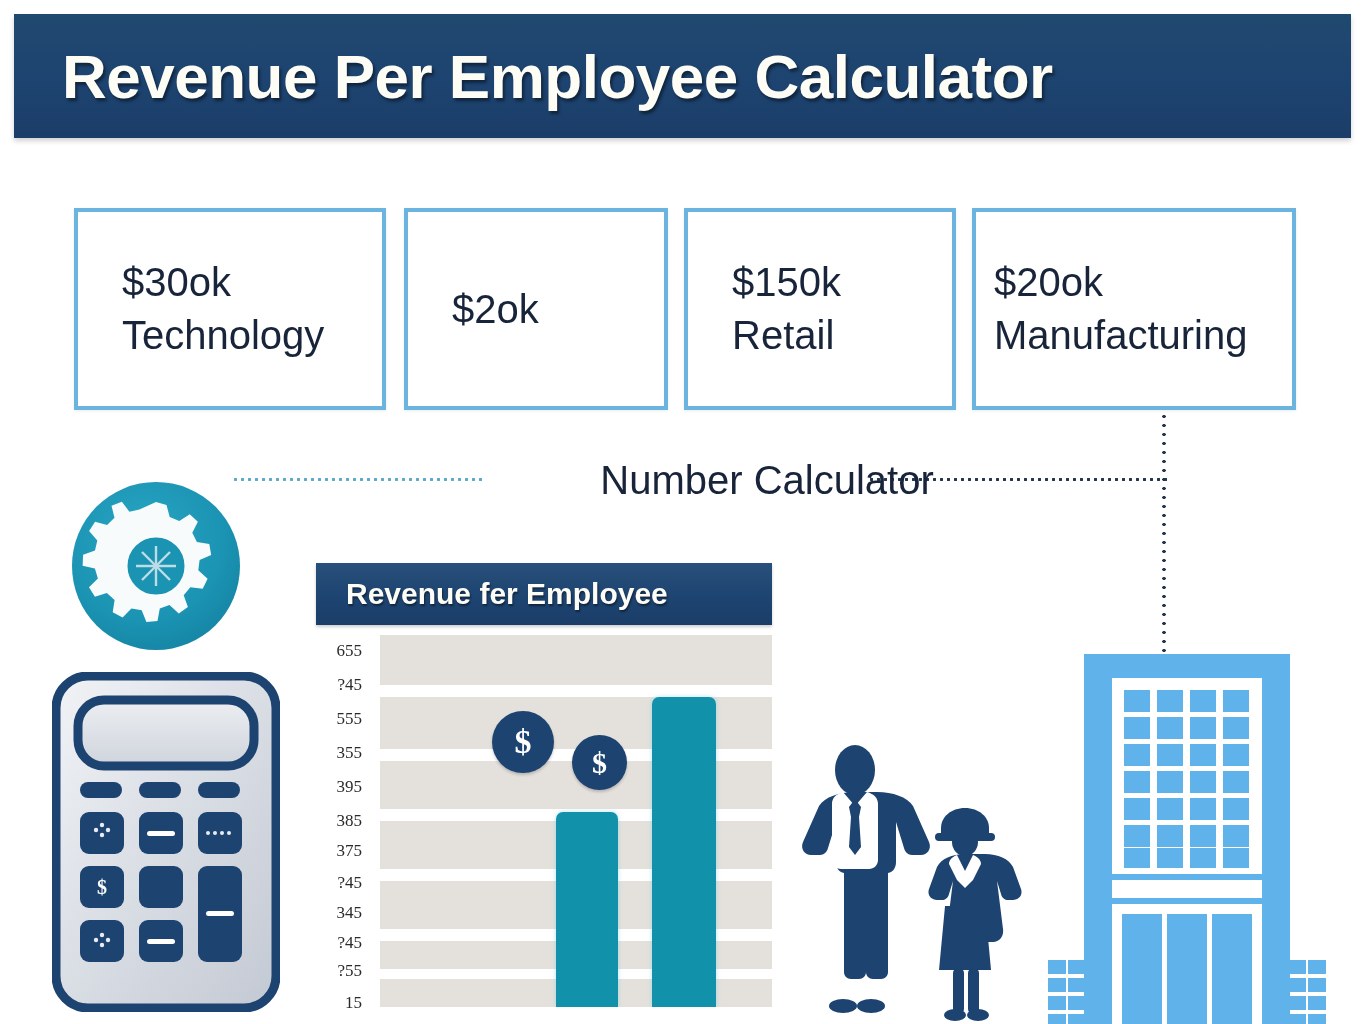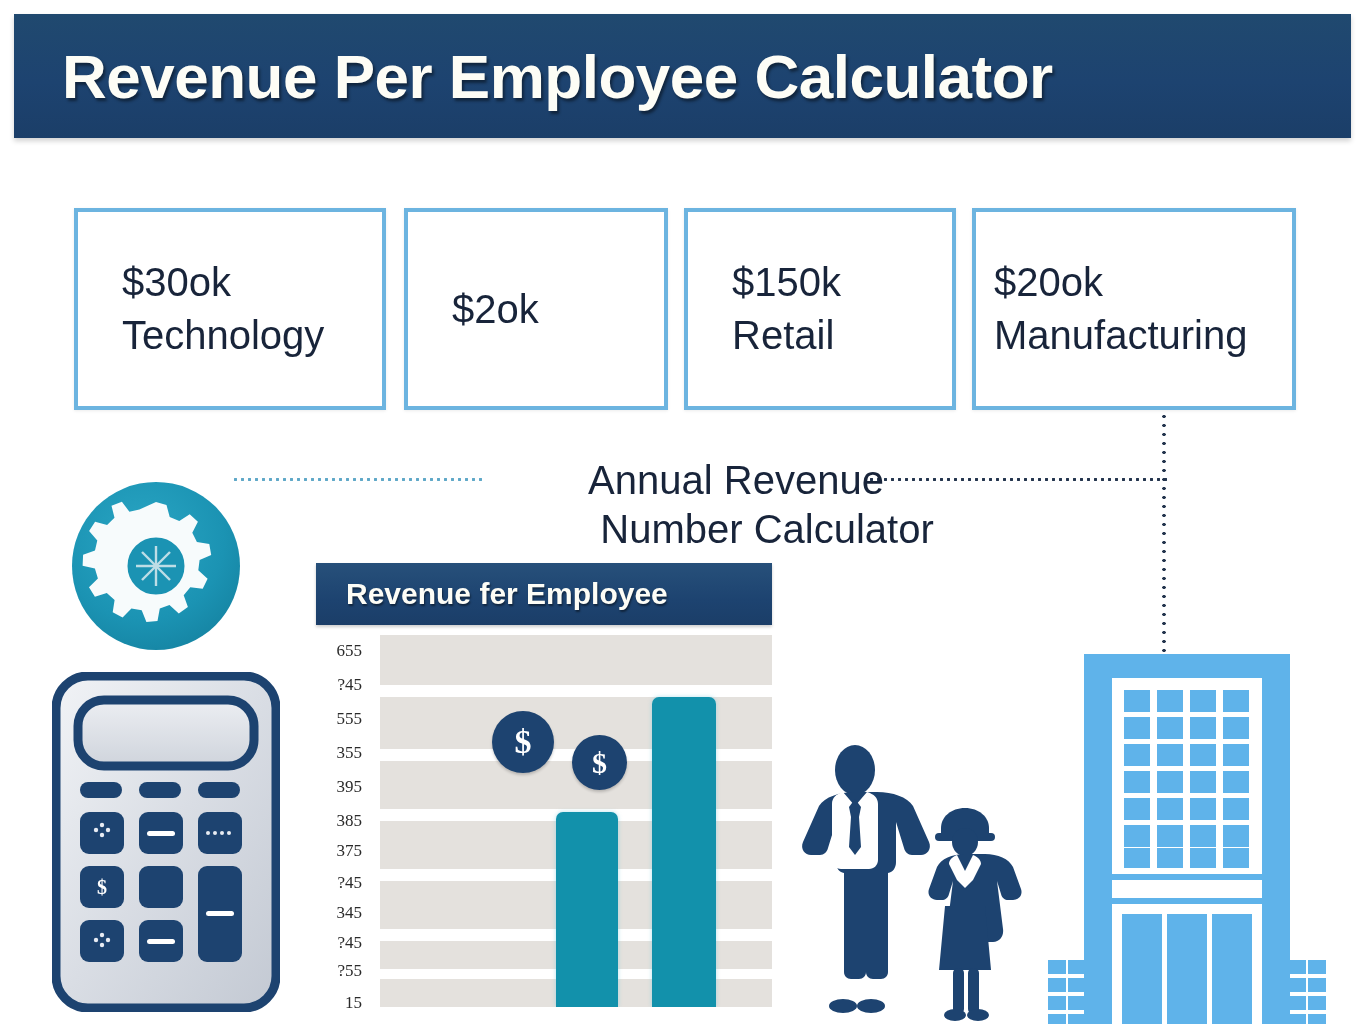--- a/index.html
+++ b/index.html
@@ -262,21 +262,20 @@
       <div class="metric-value">$20ok</div>
       <div class="metric-label">Manufacturing</div>
     </div>
   </div>
 
   <div class="dotted-h" style="left:232px; top:478px; width:252px;"></div>
   <div class="dotted-h dark" style="left:868px; top:478px; width:302px;"></div>
   <div class="dotted-v" style="left:1162px; top:412px; height:240px;"></div>
 
   <div class="formula">
-    <div class="formula-num">Annual Revenue</div>
     <div class="formula-den">Number Calculator</div>
   </div>
 
   <div class="gear-badge">
     <svg viewBox="0 0 172 172" width="172" height="172" aria-hidden="true">
       <defs>
         <radialGradient id="gearCircle" cx="42%" cy="34%" r="78%">
           <stop offset="0%" stop-color="#2aa6c4"></stop>
           <stop offset="62%" stop-color="#1b93b3"></stop>
           <stop offset="100%" stop-color="#14809e"></stop>

